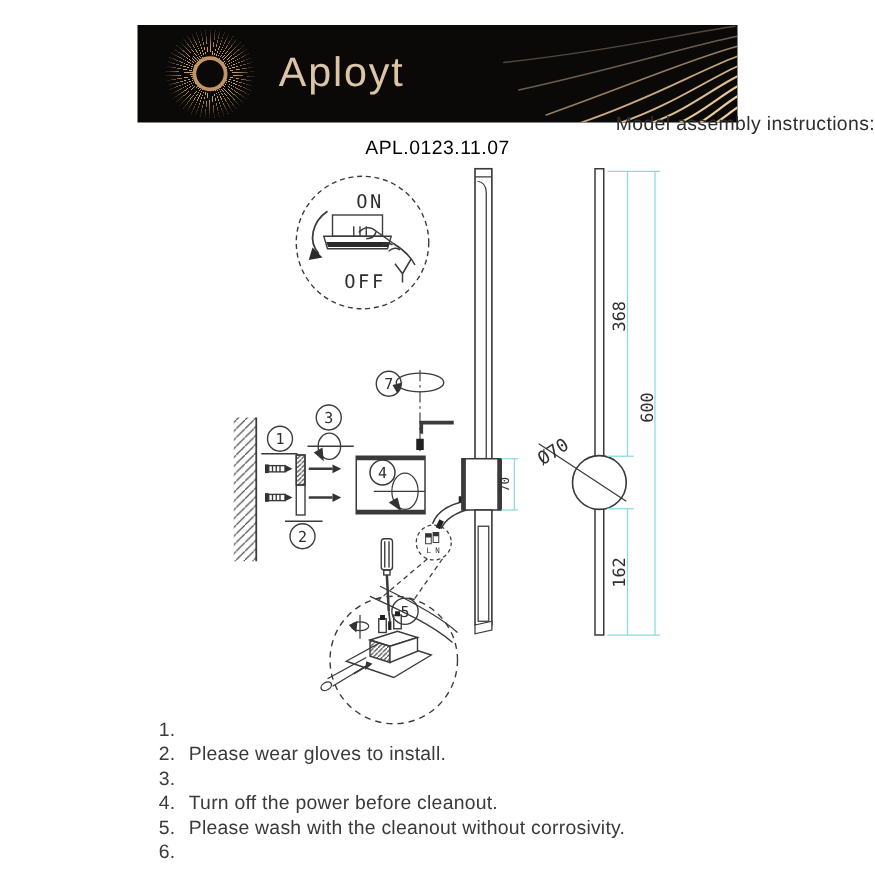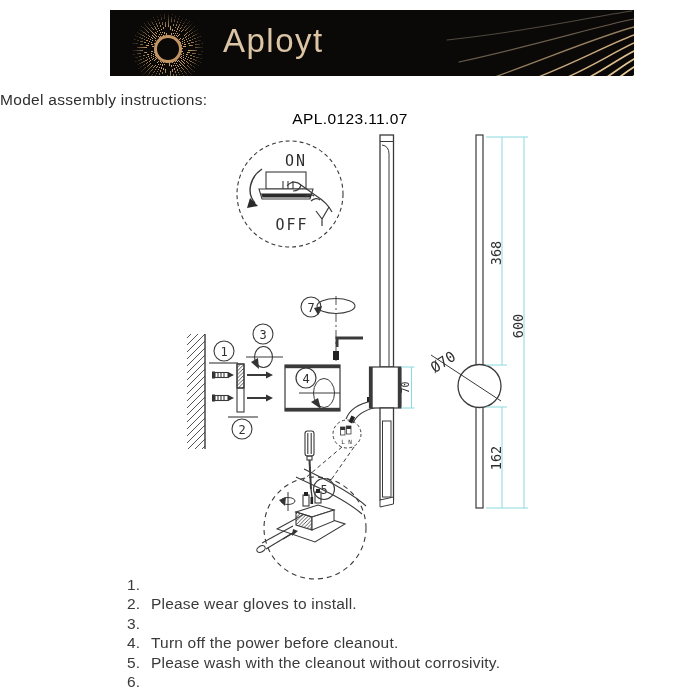--- a/index.html
+++ b/index.html
@@ -2,43 +2,43 @@
 <html><head>
 <meta charset="utf-8">
 <style>
   html,body{margin:0;padding:0;}
   body{
     width:700px;height:700px;position:relative;background:#ffffff;
     font-family:"Liberation Sans", sans-serif;overflow:hidden;
   }
   
   .banner{
-    position:absolute;left:110px;top:10px;width:480px;height:66px;
-    background:#0b0907;overflow:hidden;padding-left:44px;
+    position:absolute;left:110px;top:20px;width:480px;height:78px;
+    background:#0b0907;overflow:hidden;
   }
   .sun{
     position:absolute;left:23px;top:4px;width:70px;height:70px;border-radius:50%;
     background:repeating-conic-gradient(#c59d6b 0deg 1.3deg, rgba(0,0,0,0) 1.3deg 6.2deg);
   }
   .sun-fade{
     position:absolute;left:23px;top:4px;width:70px;height:70px;border-radius:50%;
     background:radial-gradient(circle, rgba(11,9,7,0) 42%, #0b0907 72%);
   }
   .sun-hole{
     position:absolute;left:44px;top:25px;width:22px;height:22px;border-radius:50%;
     background:#0b0907;border:3px solid #c29463;
   }
   .brand{
     position:absolute;left:113px;top:50%;transform:translateY(-54%);
     font-size:33px;color:#dcc5a4;letter-spacing:1.5px;font-weight:400;
   }
   .banner-rays{position:absolute;right:0;top:0;}
   
   .page-title{
-    position:absolute;left:0;top:91px;width:700px;text-align:left;
+    position:absolute;left:0;top:91px;width:700px;text-align:right;
     font-size:15.5px;color:#2e2e2e;letter-spacing:.3px;
   }
   .model-number{
     position:absolute;left:0;top:110px;width:700px;text-align:center;
     font-size:15.5px;color:#000000;letter-spacing:.4px;
   }
   
   .diagram{position:absolute;left:0;top:0;}
   .diagram text{font-family:"DejaVu Sans Mono", monospace;fill:#2f2f2f;}
   

